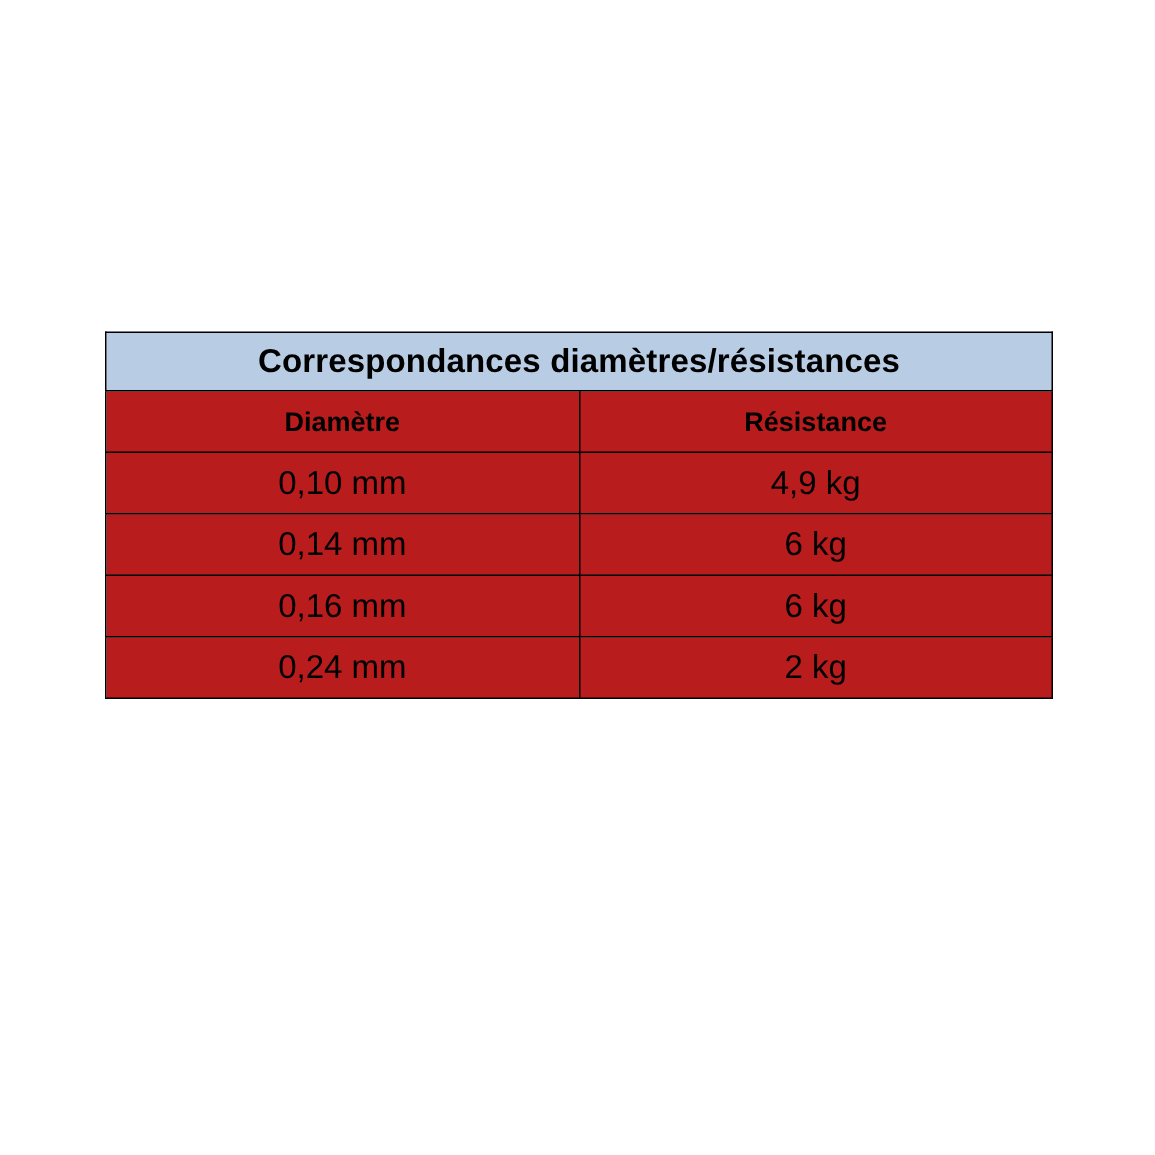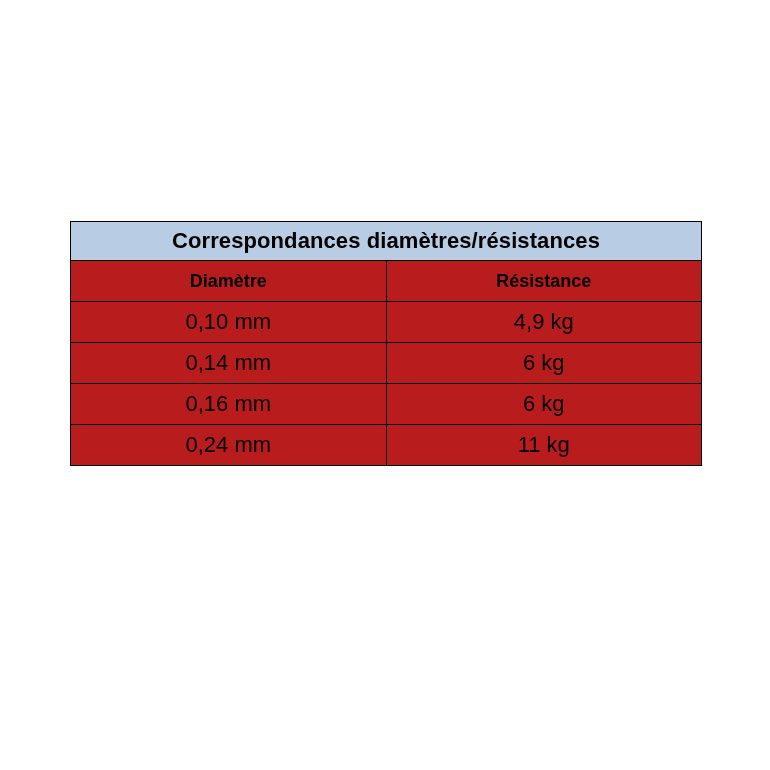--- a/index.html
+++ b/index.html
@@ -81,18 +81,18 @@
         <tr>
           <td class="data-cell col-left">0,14 mm</td>
           <td class="data-cell col-right">6 kg</td>
         </tr>
         <tr>
           <td class="data-cell col-left">0,16 mm</td>
           <td class="data-cell col-right">6 kg</td>
         </tr>
         <tr>
           <td class="data-cell col-left">0,24 mm</td>
-          <td class="data-cell col-right">11 kg</td>
+          <td class="data-cell col-right">2 kg</td>
         </tr>
       </tbody>
     </table>
   </div>
 </div>
 
 </body></html>

